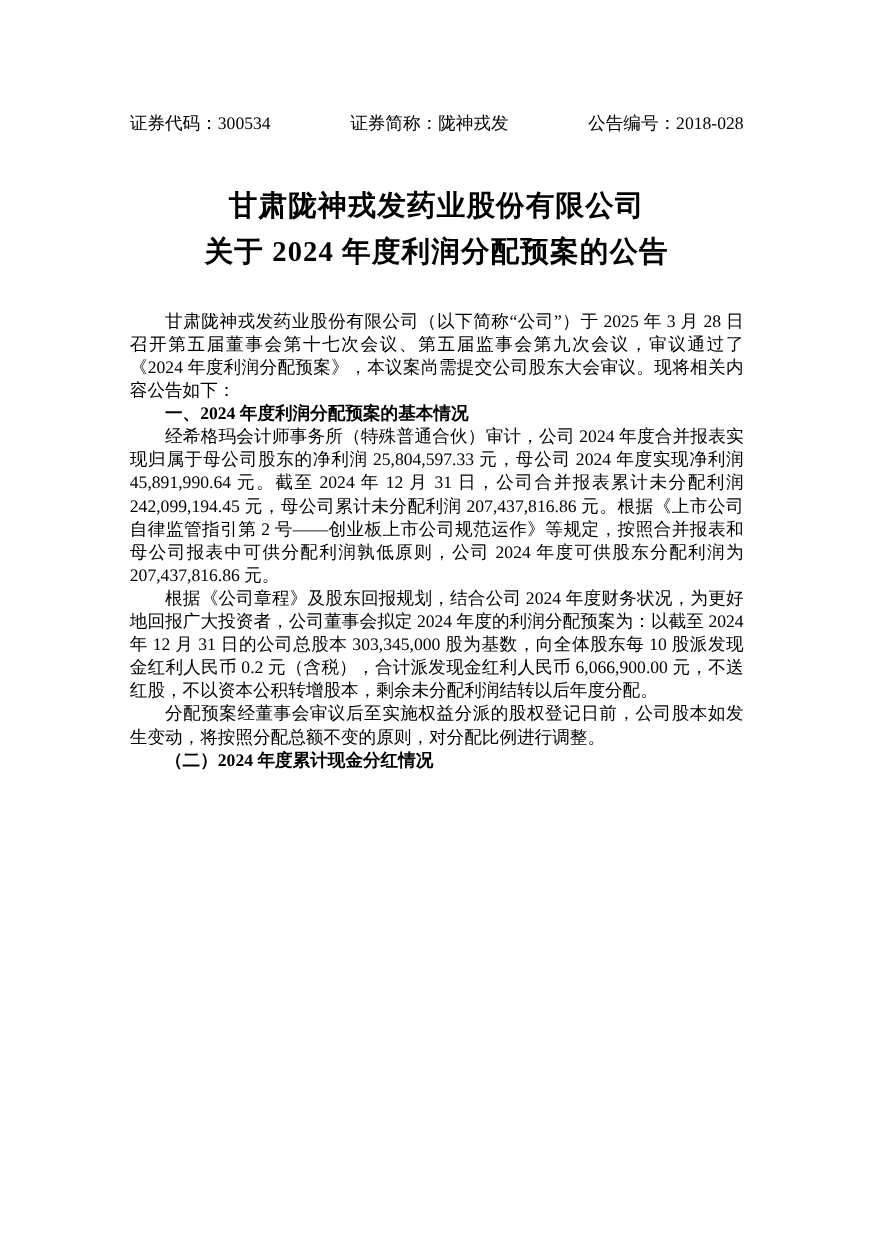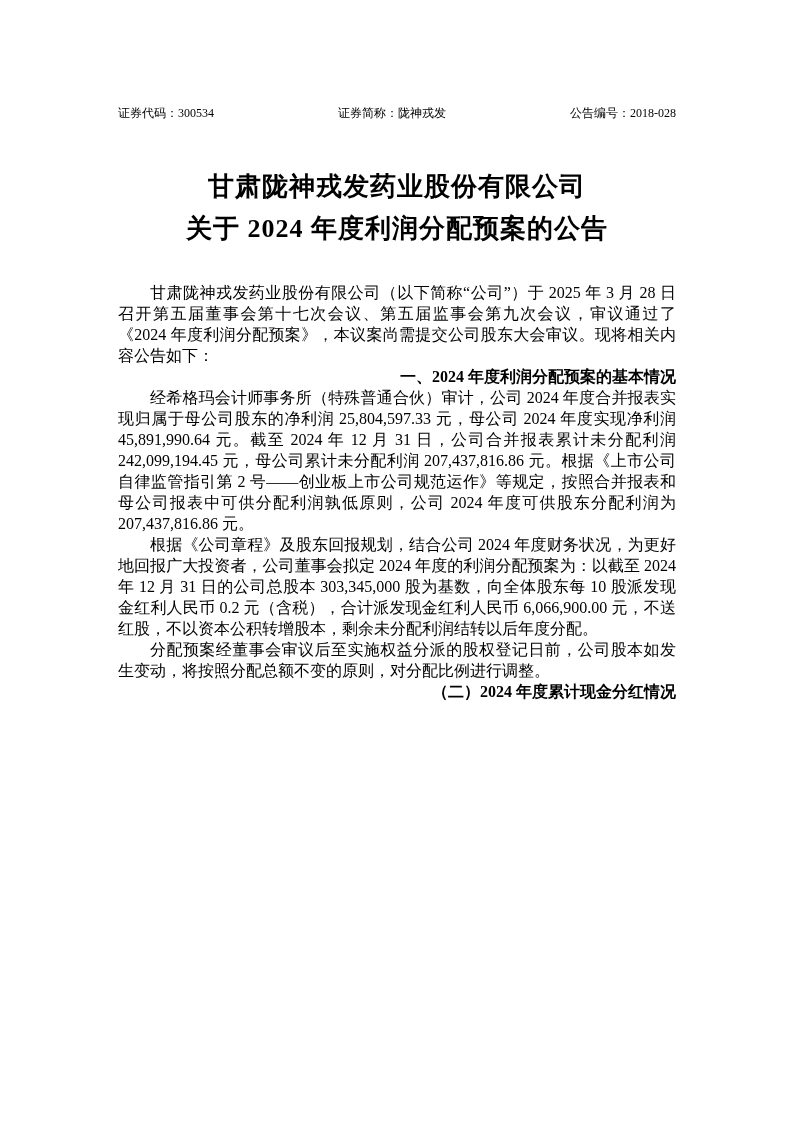--- a/index.html
+++ b/index.html
@@ -16,21 +16,21 @@
     color: #000000;
     font-family: "Liberation Serif", "DejaVu Serif", serif;
     box-sizing: border-box;
     padding: 103px 118px 0 118px;
     overflow: hidden;
   }
   .doc-header {
     display: flex;
     justify-content: space-between;
     align-items: flex-end;
-    font-size: 12px;
+    font-size: 16px;
     line-height: 20px;
     white-space: nowrap;
     gap: 20px;
   }
   .doc-title {
     font-size: 26px;
     font-weight: bold;
     text-align: center;
     line-height: 42px;
     letter-spacing: 1px;
@@ -51,21 +51,21 @@
   }
   .main-body p {
     margin: 0;
     font-size: 16px;
     line-height: 21px;
     text-indent: 2em;
     text-align: justify;
   }
   .main-body p.heading {
     font-weight: bold;
-    text-align: right;
+    text-align: left;
   }
 </style>
 </head>
 <body>
 
 <div class="page">
 
   <div class="doc-header">
     <span>证券代码：300534</span>
     <span>证券简称：陇神戎发</span>

